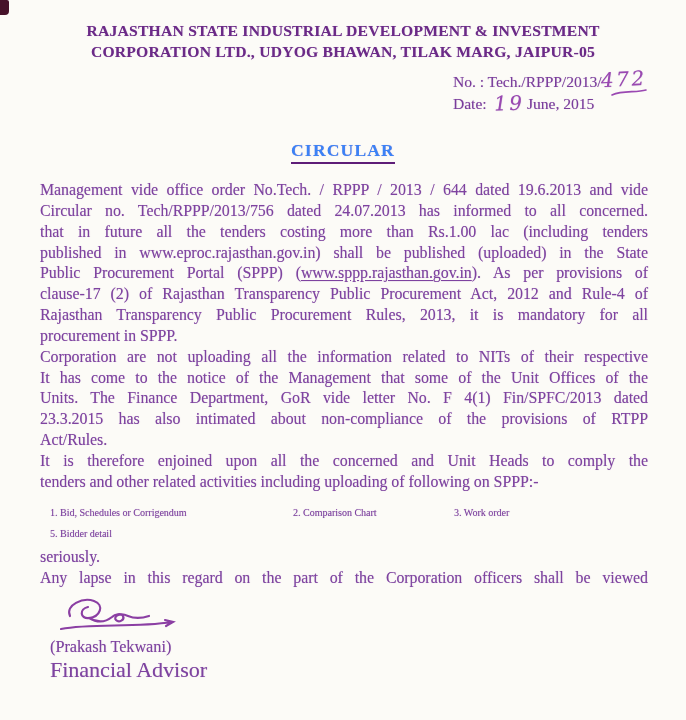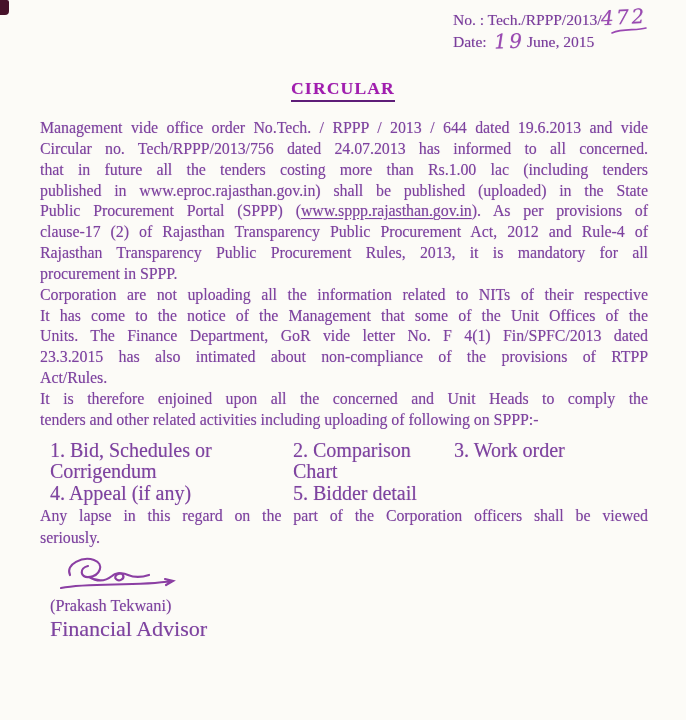--- a/index.html
+++ b/index.html
@@ -51,55 +51,59 @@
   }
   .hand.day { margin: 0 3px 0 7px; transform: rotate(-2deg) translateY(1px); }
   .flourish { position: absolute; left: 10px; bottom: -5px; }
   .flourish path { stroke: #9a48b2; stroke-width: 1.6; fill: none; stroke-linecap: round; }
   .circular-heading-row { margin-top: 26px; text-align: center; }
   .circular-heading {
     display: inline-block;
     font-size: 17.5px;
     font-weight: bold;
     letter-spacing: 1.2px;
-    color: #a21caf;
+    color: #3b82f6;
     border-bottom: 2px solid #5e1d78;
     padding-bottom: 1px;
   }
   .body-block {
     margin: 16px 38px 0 40px;
     width: 608px;
     font-size: 15.8px;
     line-height: 20.85px;
   }
   .line { width: 100%; font-family: Liberation Serif, serif; }
   .jline { text-align: justify; text-align-last: justify; }
   .lline { text-align: left; }
   .u { text-decoration: underline; text-underline-offset: 2px; }
   .list-grid {
     display: grid;
     grid-template-columns: 243px 161px 1fr;
     margin: 9px 0 0 10px;
-    font-size: 20px;
+    font-size: 10px;
     line-height: 21.5px;
   }
   .closing-block { margin-top: 1px; font-size: 15.8px; line-height: 21.5px; }
   .sig-block { margin: 7px 0 0 50px; }
   .sig-svg { display: block; margin-left: 4px; }
   .sig-svg path { stroke: #8b3fa3; stroke-width: 2.2; fill: none; stroke-linecap: round; }
   .sig-name { font-size: 16.2px; line-height: 20px; margin-top: 1px; }
   .sig-title { font-size: 22px; line-height: 20px; margin-top: 3px; }
 </style>
 </head>
 <body>
 
 <div class="page">
 
   <div class="corner-artifact"></div>
 
+  <div class="org-title">
+    <div>RAJASTHAN STATE INDUSTRIAL DEVELOPMENT &amp; INVESTMENT</div>
+    <div>CORPORATION LTD., UDYOG BHAWAN, TILAK MARG, JAIPUR-05</div>
+  </div>
 
   <div class="ref-block">
     <div class="ref-line"><span>No. : Tech./RPPP/2013/</span><span class="hand-wrap"><span class="hand">472</span><svg class="flourish" width="36" height="9" viewBox="0 0 36 9">
             <path d="M1,7 C12,2 25,5 35,2"></path>
           </svg></span></div>
     <div class="date-line"><span>Date:</span><span class="hand day">19</span><span>June, 2015</span></div>
   </div>
 
   <div class="circular-heading-row">
     <span class="circular-heading">CIRCULAR</span>
@@ -127,27 +131,26 @@
         <div class="line jline">It is therefore enjoined upon all the concerned and Unit Heads to comply the</div>
         <div class="line lline">tenders and other related activities including uploading of following on SPPP:-</div>
       </div>
     </div>
 
   <div class="body-block" style="margin-top:0">
     <div class="list-grid" id="list-grid">
         <div>1.  Bid, Schedules or Corrigendum</div>
         <div>2.  Comparison Chart</div>
         <div>3. Work order</div>
-        <div>4.  Appeal (if any)</div>
         <div>5.  Bidder detail</div>
         <div></div>
       </div>
     <div class="closing-block" id="closing-paragraph">
+        <div class="line lline">seriously.</div>
         <div class="line jline">Any lapse in this regard on the part of the Corporation officers shall be viewed</div>
-        <div class="line lline">seriously.</div>
       </div>
   </div>
 
   <div class="sig-block">
     <svg class="sig-svg" width="150" height="40" viewBox="0 0 150 40">
       <path d="M16,20 C11,9 29,1 40,5 C51,9 46,21 35,22 C26,23 25,13 34,11 M35,22 C45,28 53,25 58,21 C61,18 67,17 69,20 C71,24 65,27 62,24 C59,21 65,16 74,20 C81,23 89,22 95,20"></path>
       <path d="M7,33 C38,27 80,32 118,26 M111,24 L119,26 L112,30"></path>
     </svg>
     <div class="sig-name">(Prakash Tekwani)</div>
     <div class="sig-title">Financial Advisor</div>

